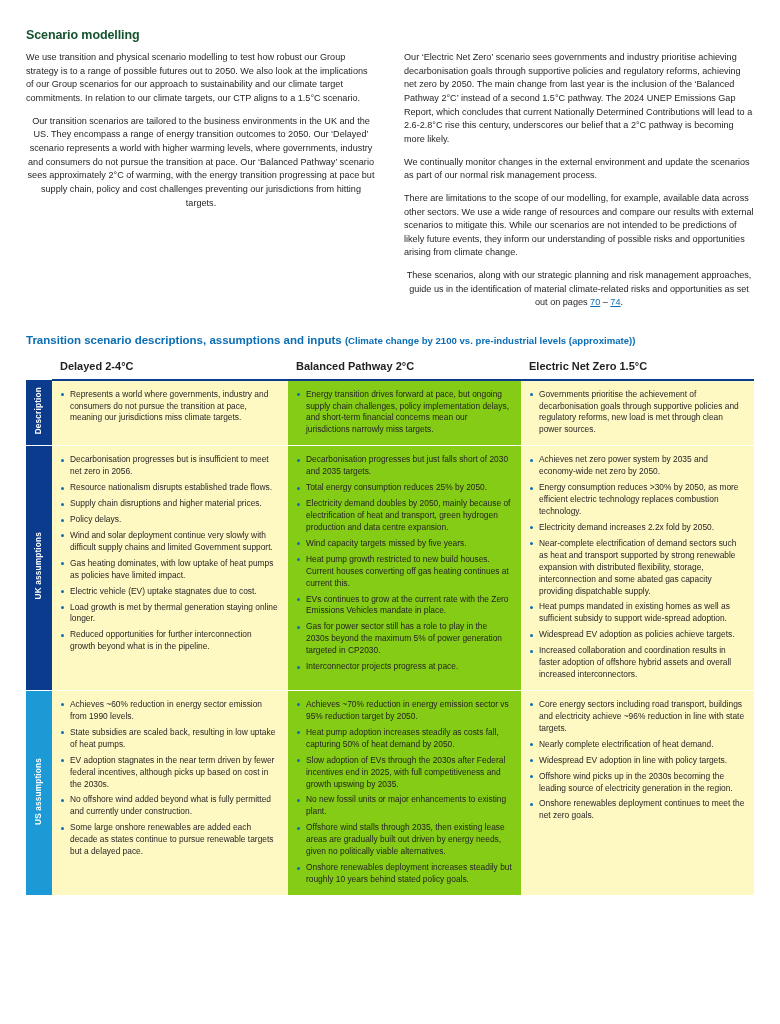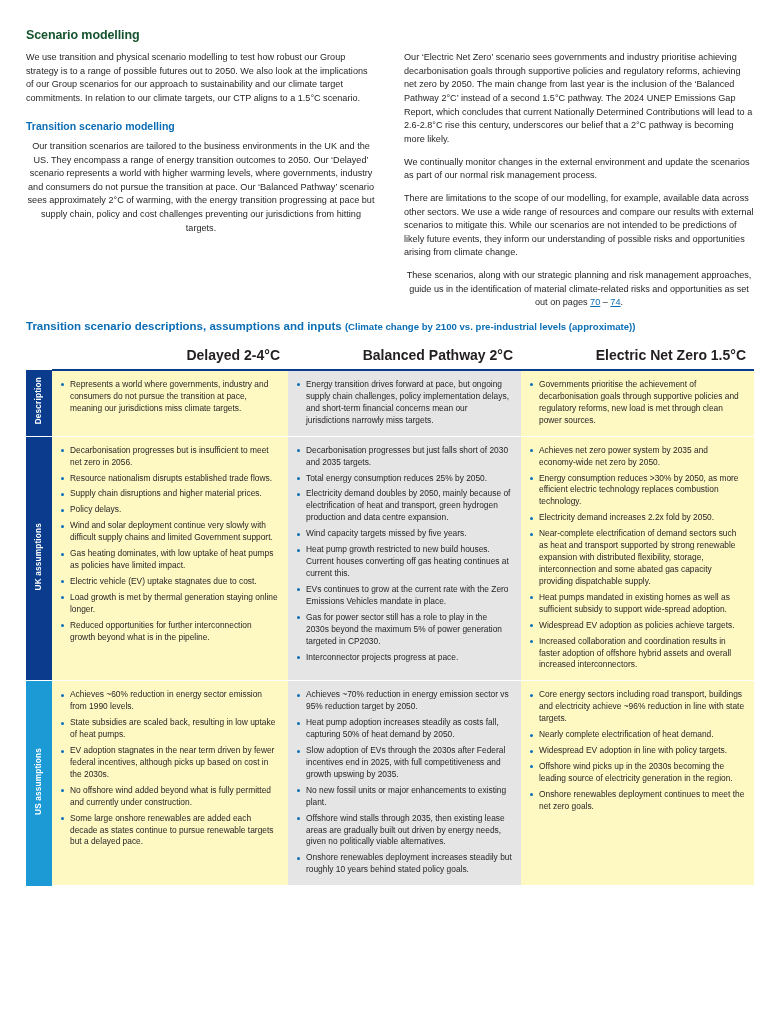--- a/index.html
+++ b/index.html
@@ -38,21 +38,21 @@
   .col p {
     margin: 0 0 9px 0;
     font-size: 9.1px;
     line-height: 1.5;
     color: #231f20;
   }
   .col p:last-child { margin-bottom: 0; text-align: center; }
   .pagelink { color: #0b6eb5; text-decoration: underline; }
 
   .table-heading {
-    margin-top: 8px;
+    margin-top: 22px;
     margin-bottom: 7px;
     font-size: 11.5px;
     font-weight: bold;
     color: #0b6eb5;
   }
   .table-heading .paren {
     font-size: 9.6px;
     font-weight: bold;
   }
 
@@ -78,38 +78,38 @@
   .spine-label {
     writing-mode: vertical-rl;
     transform: rotate(180deg);
     font-size: 8.2px;
     font-weight: bold;
     letter-spacing: 0.2px;
     white-space: nowrap;
     display: inline-block;
   }
   th.col-head {
-    text-align: right;
-    font-size: 14px;
+    text-align: left;
+    font-size: 11px;
     font-weight: bold;
     color: #231f20;
     padding: 3px 8px 4px 8px;
     border-bottom: 2px solid #0b3b8c;
     vertical-align: bottom;
   }
   th.blank-head { border-bottom: none; }
 
   td.cell {
     vertical-align: top;
     padding: 8px 9px 9px 9px;
     font-size: 8.4px;
     line-height: 1.42;
     border-bottom: 1px solid #ffffff;
   }
-  td.shade { background: #e5e5e5; }
+  td.shade { background: #84cc16; }
   td.white { background: #fef9c3; }
 
   ul.bullets { margin: 0; padding: 0; list-style: none; }
   ul.bullets li {
     position: relative;
     padding-left: 9px;
     margin-bottom: 4px;
   }
   ul.bullets li:last-child { margin-bottom: 0; }
   ul.bullets li:before {
@@ -126,21 +126,20 @@
 </head>
 <body>
 
 <div class="page">
 
   <h2 class="section-title">Scenario modelling</h2>
 
   <div class="two-col">
     <div class="col">
       <p>We use transition and physical scenario modelling to test how robust our Group strategy is to a range of possible futures out to 2050. We also look at the implications of our Group scenarios for our approach to sustainability and our climate target commitments. In relation to our climate targets, our CTP aligns to a 1.5°C scenario.</p>
-      <h3 class="sub-title">Transition scenario modelling</h3>
       <p>Our transition scenarios are tailored to the business environments in the UK and the US. They encompass a range of energy transition outcomes to 2050. Our ‘Delayed’ scenario represents a world with higher warming levels, where governments, industry and consumers do not pursue the transition at pace. Our ‘Balanced Pathway’ scenario sees approximately 2°C of warming, with the energy transition progressing at pace but supply chain, policy and cost challenges preventing our jurisdictions from hitting targets.</p>
     </div>
     <div class="col">
       <p>Our ‘Electric Net Zero’ scenario sees governments and industry prioritise achieving decarbonisation goals through supportive policies and regulatory reforms, achieving net zero by 2050. The main change from last year is the inclusion of the ‘Balanced Pathway 2°C’ instead of a second 1.5°C pathway. The 2024 UNEP Emissions Gap Report, which concludes that current Nationally Determined Contributions will lead to a 2.6-2.8°C rise this century, underscores our belief that a 2°C pathway is becoming more likely.</p>
       <p>We continually monitor changes in the external environment and update the scenarios as part of our normal risk management process.</p>
       <p>There are limitations to the scope of our modelling, for example, available data across other sectors. We use a wide range of resources and compare our results with external scenarios to mitigate this. While our scenarios are not intended to be predictions of likely future events, they inform our understanding of possible risks and opportunities arising from climate change.</p>
       <p><span>These scenarios, along with our strategic planning and risk management approaches, guide us in the identification of material climate-related risks and opportunities as set out on pages </span><span class="pagelink">70</span><span> – </span><span class="pagelink">74</span><span>.</span></p>
     </div>
   </div>
 

